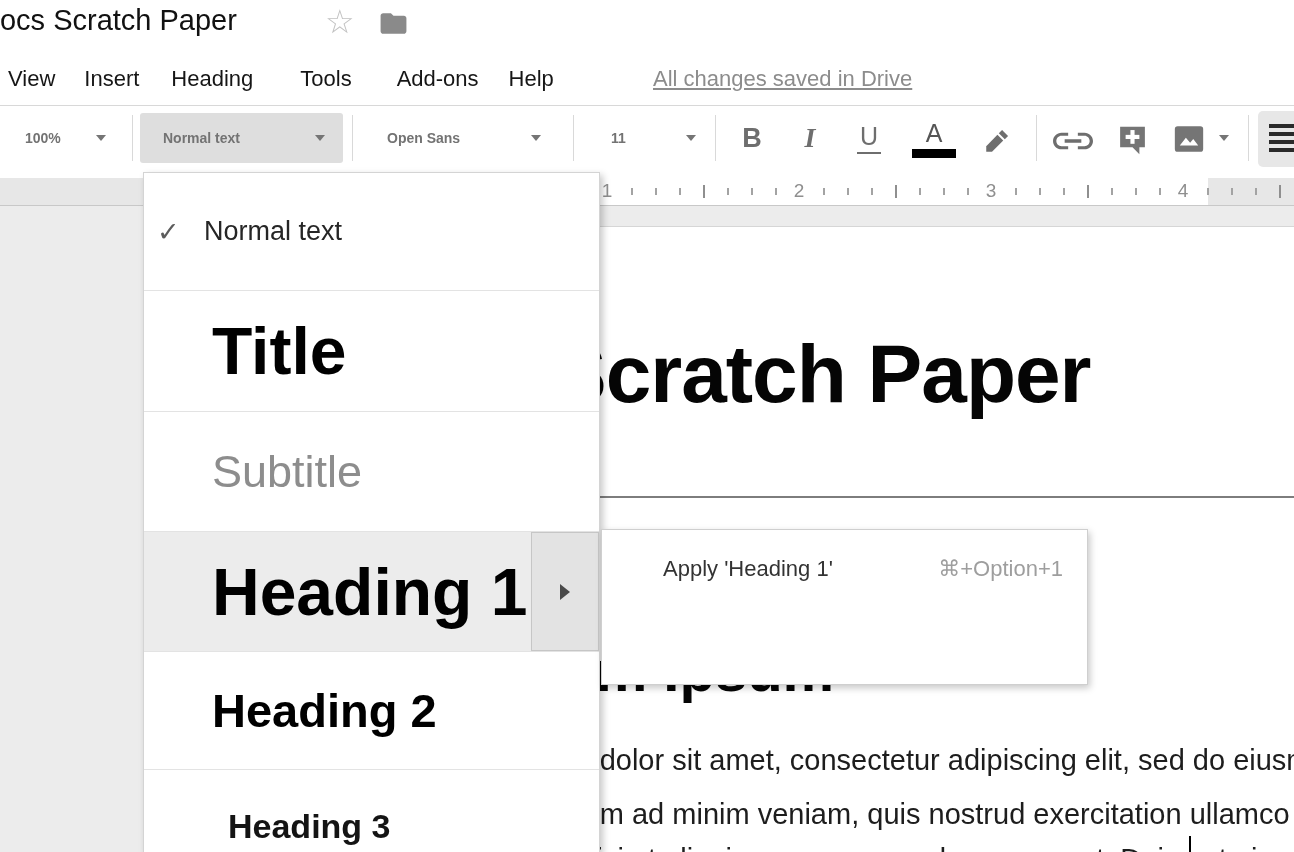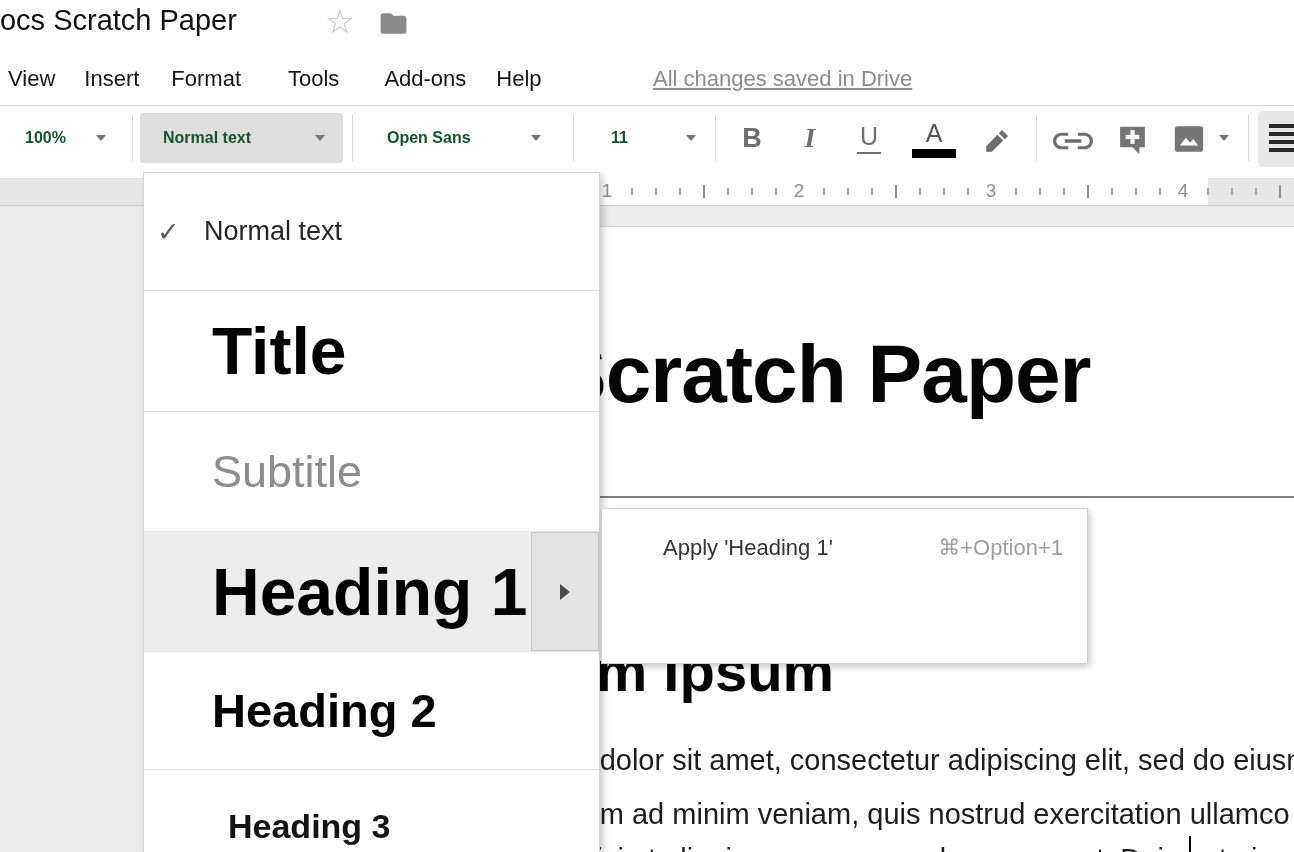--- a/index.html
+++ b/index.html
@@ -21,21 +21,21 @@
   .menu-item:nth-child(3){margin-left:32px;}
   .menu-item:nth-child(4){margin-left:47px;}
   .menu-item:nth-child(5){margin-left:45px;}
   .menu-item:nth-child(6){margin-left:30px;}
   .save-status{position:absolute;left:653px;top:14px;font-size:22px;color:#8c8c8c;
                text-decoration:underline;white-space:nowrap;}
 
   
   .toolbar{position:absolute;left:0;top:106px;width:100%;height:72px;background:#fff;}
   .tsep{position:absolute;top:9px;width:1px;height:46px;background:#d9d9d9;}
-  .tool-label{font-size:16px;font-weight:bold;color:#14532d;white-space:nowrap;}
+  .tool-label{font-size:14px;font-weight:bold;color:#737373;white-space:nowrap;}
   .dd-arrow{width:0;height:0;border-left:5px solid transparent;border-right:5px solid transparent;
             border-top:6px solid #757575;}
   .zoom-ctl{position:absolute;left:25px;top:7px;height:50px;display:flex;align-items:center;}
   .zoom-ctl .dd-arrow{position:absolute;left:71px;top:22px;}
   .style-btn{position:absolute;left:140px;top:7px;width:203px;height:50px;background:#dedede;
              border-radius:3px;display:flex;align-items:center;}
   .style-btn .tool-label{margin-left:23px;}
   .style-btn .dd-arrow{position:absolute;right:18px;top:22px;}
   .font-ctl{position:absolute;left:387px;top:7px;height:50px;display:flex;align-items:center;}
   .font-arrow{position:absolute;left:531px;top:29px;}
@@ -98,21 +98,21 @@
   .lbl-su{margin-left:60px;font-size:45px;color:#8d8d8d;}
   .lbl-h1{margin-left:60px;font-size:66px;font-weight:bold;color:#000;}
   .lbl-h2{margin-left:60px;font-size:47px;font-weight:bold;color:#000;}
   .lbl-h3{margin-left:76px;margin-top:37px;font-size:34px;font-weight:bold;color:#141414;}
   .h1-arrow-box{position:absolute;left:387px;top:0;width:68px;height:119px;background:#e3e3e3;
                 border:1px solid #c6c6c6;box-sizing:border-box;display:flex;align-items:center;justify-content:center;}
   .tri-right{width:0;height:0;border-top:8px solid transparent;border-bottom:8px solid transparent;
              border-left:10px solid #4a4a4a;}
 
   
-  .ctx-menu{position:absolute;left:601px;top:508px;width:487px;height:156px;background:#fff;
+  .ctx-menu{position:absolute;left:601px;top:529px;width:487px;height:156px;background:#fff;
             border:1px solid #cfcfcf;box-shadow:2px 3px 7px rgba(0,0,0,.22);z-index:11;box-sizing:border-box;}
   .ctx-item{display:flex;align-items:center;box-sizing:border-box;}
   .ctx-1{height:78px;padding:0 24px 0 61px;justify-content:space-between;}
   .ctx-2{height:76px;border-top:1px solid #e4e4e4;background:#ececec;padding-left:60px;}
   .ctx-label{font-size:22px;color:#333;white-space:nowrap;}
   .ctx-shortcut{font-size:22px;color:#9e9e9e;white-space:nowrap;}
 </style>
 </head>
 <body>
 
@@ -124,21 +124,21 @@
     <span class="folder-ic">
       <svg width="31" height="31" viewBox="0 0 24 24">
           <path d="M10 4l2 2h8c1.1 0 2 .9 2 2v10c0 1.1-.9 2-2 2H4c-1.1 0-2-.9-2-2V6c0-1.1.9-2 2-2h6z" fill="#8a8a8a"></path>
         </svg>
     </span>
   </div>
 
   <div class="menubar">
     <span class="menu-item">View</span>
     <span class="menu-item">Insert</span>
-    <span class="menu-item">Format</span>
+    <span class="menu-item">Heading</span>
     <span class="menu-item">Tools</span>
     <span class="menu-item">Add-ons</span>
     <span class="menu-item">Help</span>
     <span class="save-status">All changes saved in Drive</span>
   </div>
 
   <div class="toolbar">
     <div class="zoom-ctl">
       <span class="tool-label">100%</span>
       <span class="dd-arrow"></span>

